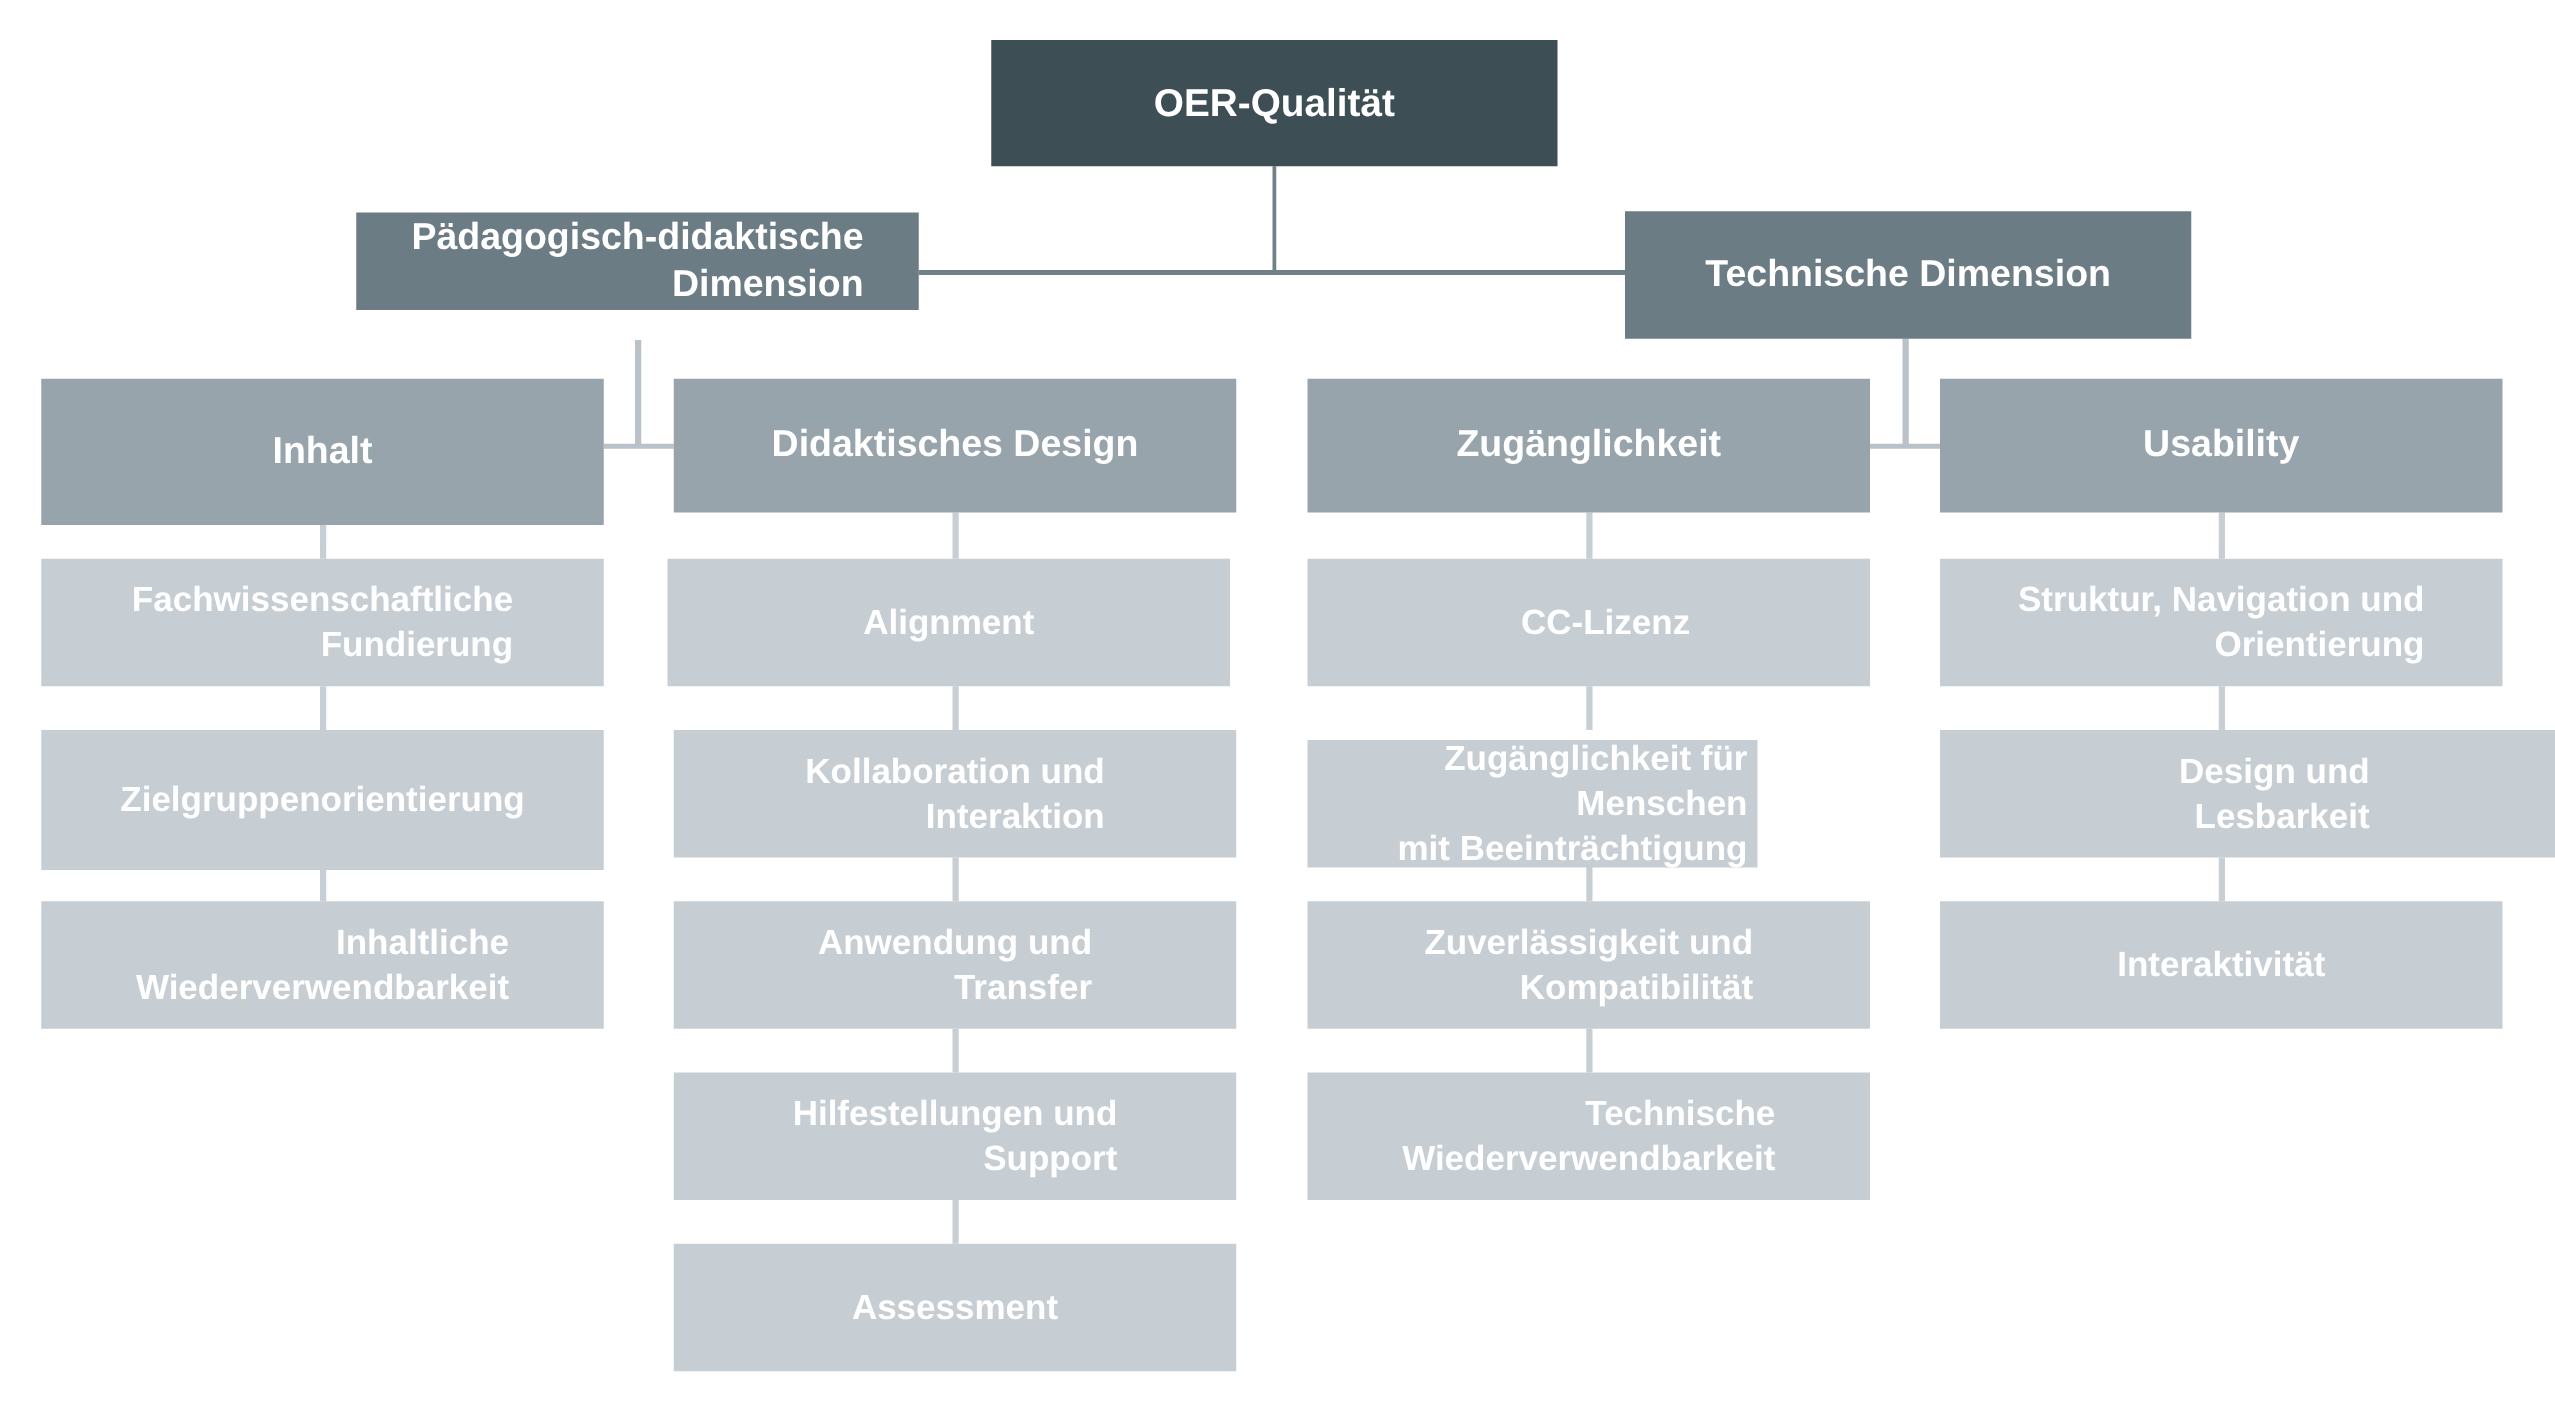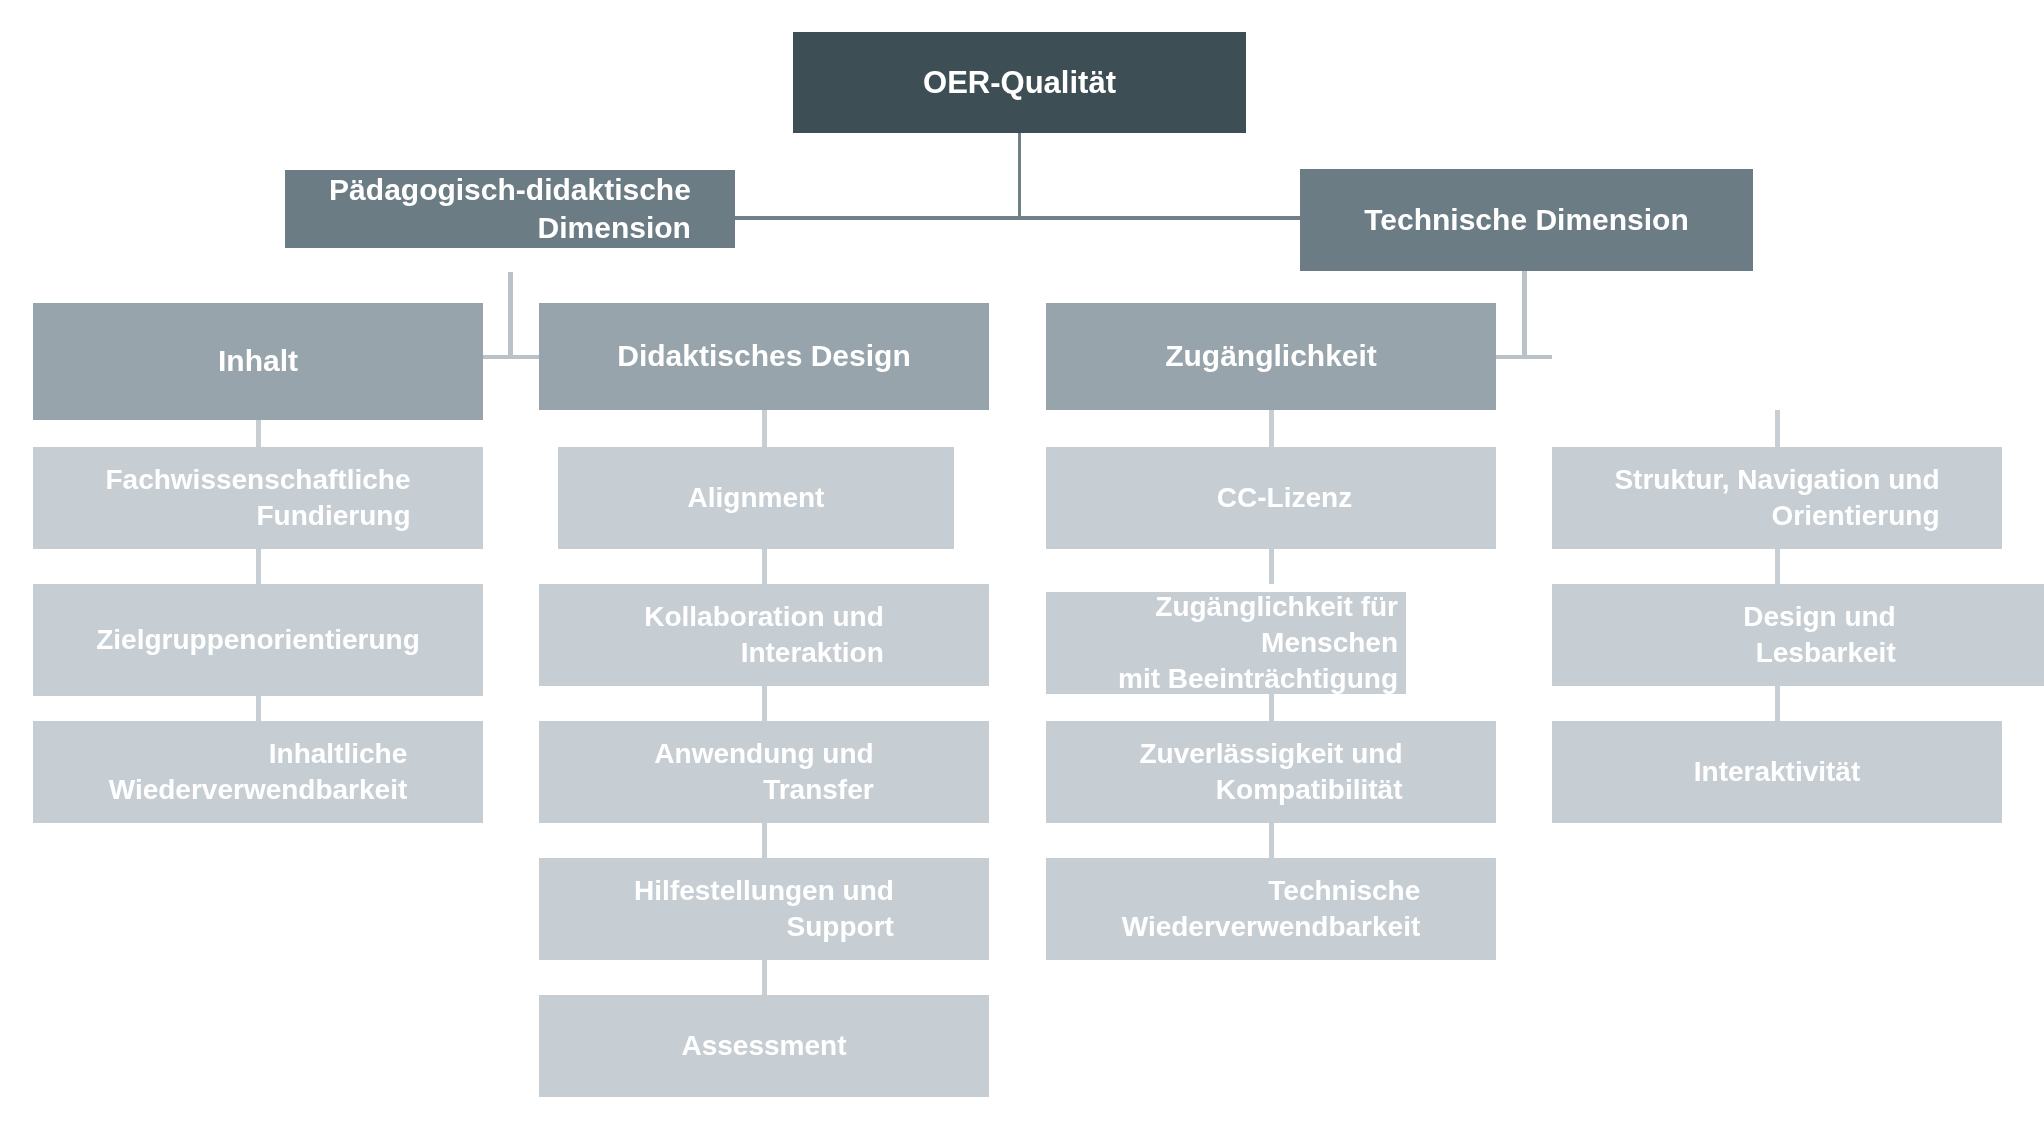--- a/index.html
+++ b/index.html
@@ -55,28 +55,29 @@
 
   <div class="node node-root" style="left:793px;top:32px;width:453px;height:101px;">OER-Qualität</div>
 
   <div class="node node-dimension" style="left:285px;top:170px;width:450px;height:78px;">Pädagogisch-didaktische
 Dimension</div>
   <div class="node node-dimension" style="left:1300px;top:169px;width:453px;height:102px;">Technische Dimension</div>
 
   <div class="node node-category" style="left:33px;top:303px;width:450px;height:117px;">Inhalt</div>
   <div class="node node-category" style="left:539px;top:303px;width:450px;height:107px;">Didaktisches Design</div>
   <div class="node node-category" style="left:1046px;top:303px;width:450px;height:107px;">Zugänglichkeit</div>
+  <div class="node node-category" style="left:1552px;top:303px;width:450px;height:107px;">Usability</div>
 
   <div class="node node-leaf" style="left:33px;top:447px;width:450px;height:102px;">Fachwissenschaftliche
 Fundierung</div>
   <div class="node node-leaf" style="left:33px;top:584px;width:450px;height:112px;">Zielgruppenorientierung</div>
   <div class="node node-leaf" style="left:33px;top:721px;width:450px;height:102px;">Inhaltliche
 Wiederverwendbarkeit</div>
 
-  <div class="node node-leaf" style="left:558px;top:447px;width:396px;height:102px;">Alignment</div>
+  <div class="node node-leaf" style="left:534px;top:447px;width:450px;height:102px;">Alignment</div>
   <div class="node node-leaf" style="left:539px;top:584px;width:450px;height:102px;">Kollaboration und
 Interaktion</div>
   <div class="node node-leaf" style="left:539px;top:721px;width:450px;height:102px;">Anwendung und
 Transfer</div>
   <div class="node node-leaf" style="left:539px;top:858px;width:450px;height:102px;">Hilfestellungen und
 Support</div>
   <div class="node node-leaf" style="left:539px;top:995px;width:450px;height:102px;">Assessment</div>
 
   <div class="node node-leaf" style="left:1046px;top:447px;width:450px;height:102px;padding-left:35px;">CC-Lizenz</div>
   <div class="node node-leaf" style="left:1046px;top:592px;width:360px;height:102px;">Zugänglichkeit für Menschen

